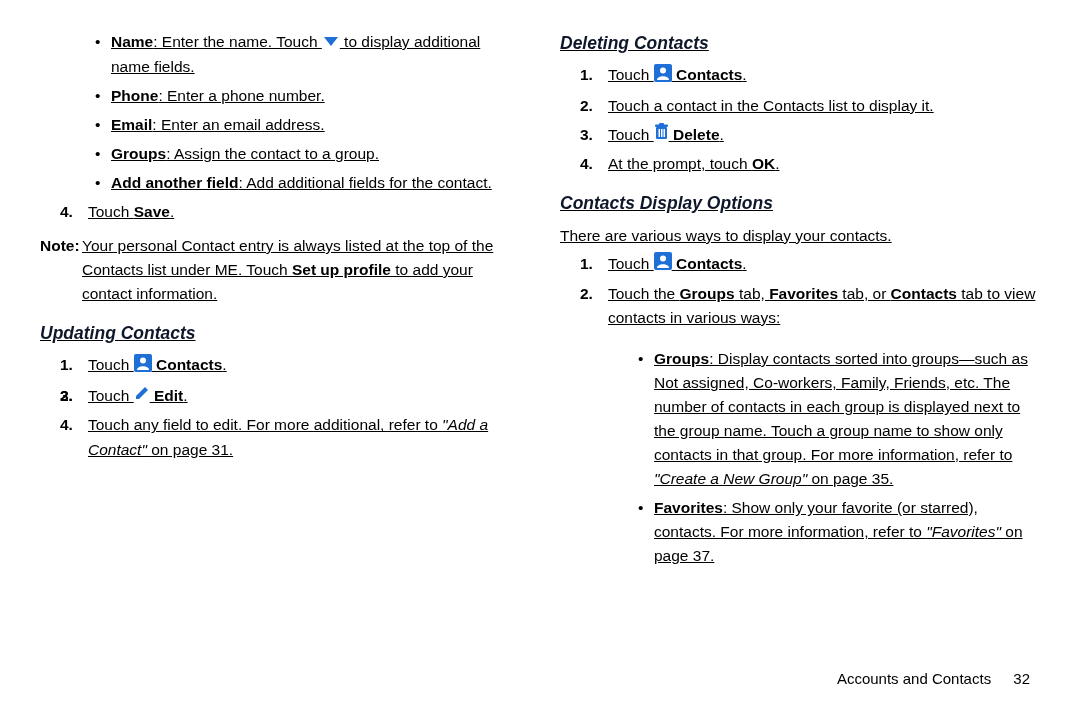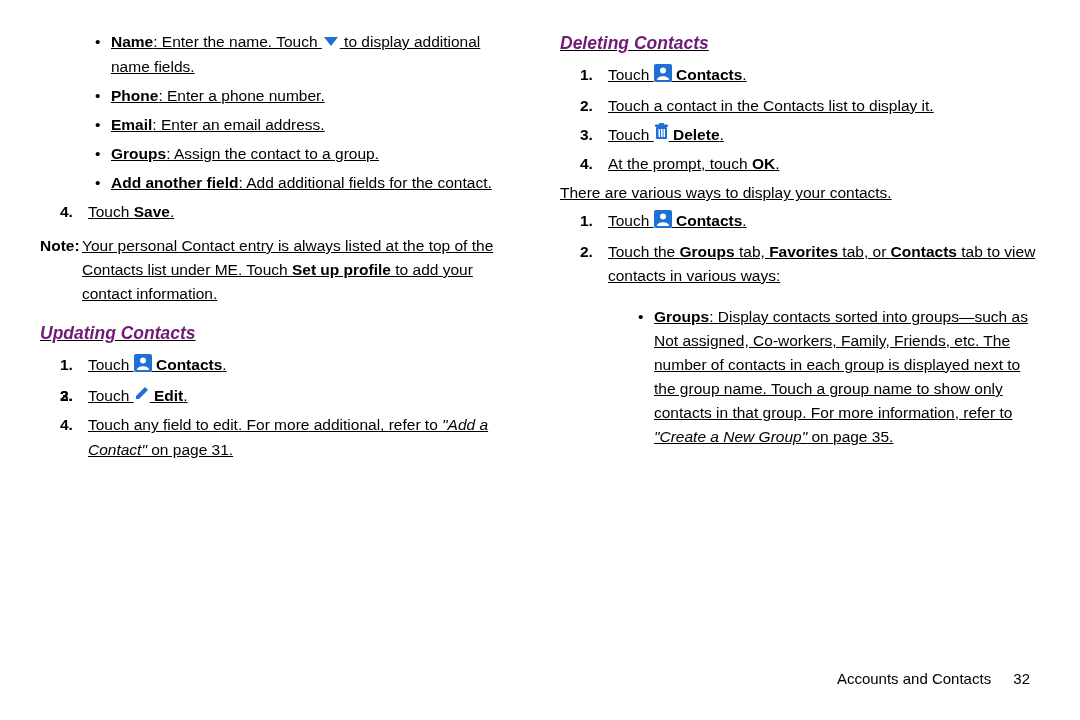--- a/index.html
+++ b/index.html
@@ -16,21 +16,21 @@
   .cols {
     display: flex;
     gap: 40px;
   }
   .col {
     flex: 1;
     min-width: 0;
     text-decoration: underline;
   }
   h3.section {
-    color: #701a75;
+    color: #0f172a;
     font-style: italic;
     font-weight: bold;
     font-size: 17.5px;
     margin: 14px 0 6px 0;
   }
   .bullets {
     margin-left: 55px;
   }
   .bullet {
     position: relative;
@@ -192,40 +192,44 @@
               <rect x="7" y="6" width="1.5" height="8" fill="#fff"></rect>
               <rect x="9.5" y="6" width="1.5" height="8" fill="#fff"></rect>
             </svg></span> <span class="bold">Delete</span><span>.</span>
       </div>
       <div class="numitem">
         <span class="num">4.</span>
         <span>At the prompt, touch </span><span class="bold">OK</span><span>.</span>
       </div>
     </div>
 
+    <h3 class="section">Contacts Display Options</h3>
 
     <div style="margin-bottom:4px;">There are various ways to display your contacts.</div>
 
     <div class="numlist">
       <div class="numitem">
         <span class="num">1.</span>
         <span>Touch </span><span class="icon"><svg width="18" height="18" viewBox="0 0 18 18">
               <rect x="0" y="0" width="18" height="18" rx="2" fill="#1e6fd6"></rect>
               <circle cx="9" cy="6.5" r="3" fill="#fff"></circle>
               <path d="M3 16 C3 11, 15 11, 15 16 Z" fill="#fff"></path>
             </svg></span> <span class="bold">Contacts</span><span>.</span>
       </div>
       <div class="numitem">
         <span class="num">2.</span>
         <span>Touch the </span><span class="bold">Groups</span><span> tab, </span><span class="bold">Favorites</span><span> tab, or </span><span class="bold">Contacts</span><span> tab to view contacts in various ways:</span>
 
         <div class="subbullets" style="margin-top:17px;">
           <div class="subbullet">
             <span class="bold">Groups</span><span>: Display contacts sorted into groups—such as Not assigned, Co-workers, Family, Friends, etc. The number of contacts in each group is displayed next to the group name. Touch a group name to show only contacts in that group. For more information, refer to </span><span class="ital">"Create a New Group"</span><span> on page 35.</span>
           </div>
+          <div class="subbullet">
+            <span class="bold">Favorites</span><span>: Show only your favorite (or starred), contacts. For more information, refer to </span><span class="ital">"Favorites"</span><span> on page 37.</span>
+          </div>
         </div>
       </div>
     </div>
 
   </div>
 </div>
 
 <div class="footer">
   <span>Accounts and Contacts</span>
   <span class="pnum">32</span>

